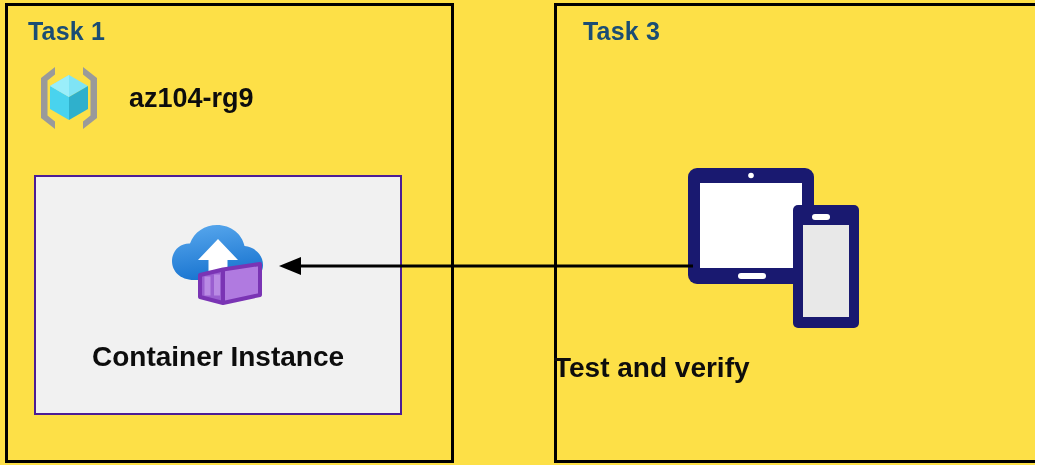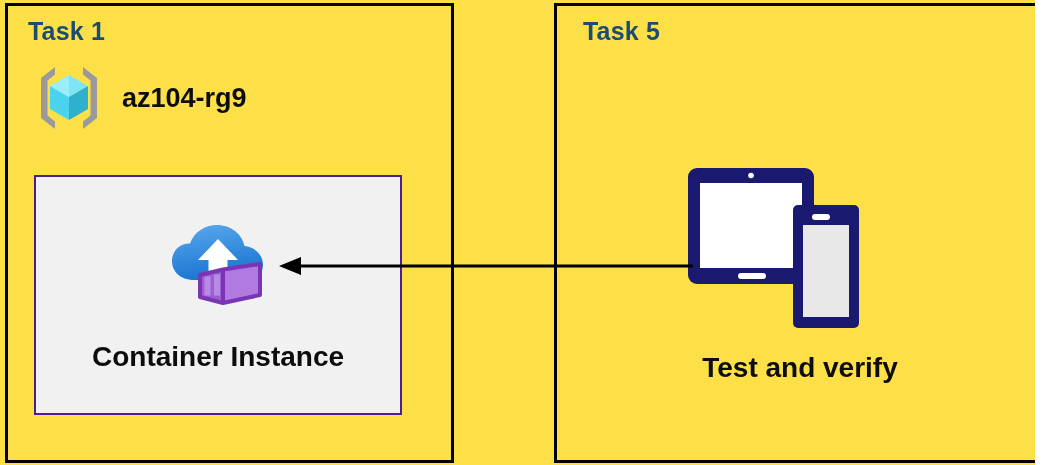--- a/index.html
+++ b/index.html
@@ -39,21 +39,21 @@
   #title-task1 { left: 28px;  top: 17px; }
   #title-task2 { left: 583px; top: 17px; }
 
   
   #rg-row {
     position: absolute;
     left: 33px;
     top: 62px;
     display: flex;
     align-items: center;
-    gap: 17px;
+    gap: 24px;
   }
   #rg-icon { width: 72px; height: 72px; display: block; }
   #rg-label {
     font-size: 27px;
     font-weight: bold;
     color: #0d0d0d;
     white-space: nowrap;
   }
 
   
@@ -87,21 +87,20 @@
     top: 163px;
     width: 180px;
     height: 170px;
     display: block;
   }
   #verify-label {
     position: absolute;
     left: 554px;
     top: 352px;
     width: 492px;
-    text-align: center;
     font-size: 28px;
     font-weight: bold;
     color: #0d0d0d;
     white-space: nowrap;
   }
 
   
   #connector {
     position: absolute;
     left: 275px;
@@ -166,21 +165,21 @@
         <path d="M34 52 L57 46.5 L94 41 L94 72 L57 80 L34 74 Z" fill="none" stroke="#7a34b4" stroke-width="4" stroke-linejoin="round"></path>
         <path d="M57 46.5 L57 80" fill="none" stroke="#7a34b4" stroke-width="4"></path>
       </svg>
     </span>
     <span id="container-label">Container Instance</span>
   </div>
 
   
   <div class="panel" id="panel-task2"></div>
 
-  <div class="task-title" id="title-task2">Task 5</div>
+  <div class="task-title" id="title-task2">Task 3</div>
 
   <span>
     <svg id="devices-icon" viewBox="0 0 180 170" xmlns="http://www.w3.org/2000/svg">
 
       <rect x="5" y="5" width="126" height="116" rx="9" ry="9" fill="#191970"></rect>
 
       <rect x="17" y="20" width="102" height="85" fill="#ffffff"></rect>
 
       <circle cx="68" cy="12.5" r="2.8" fill="#ffffff"></circle>
 

